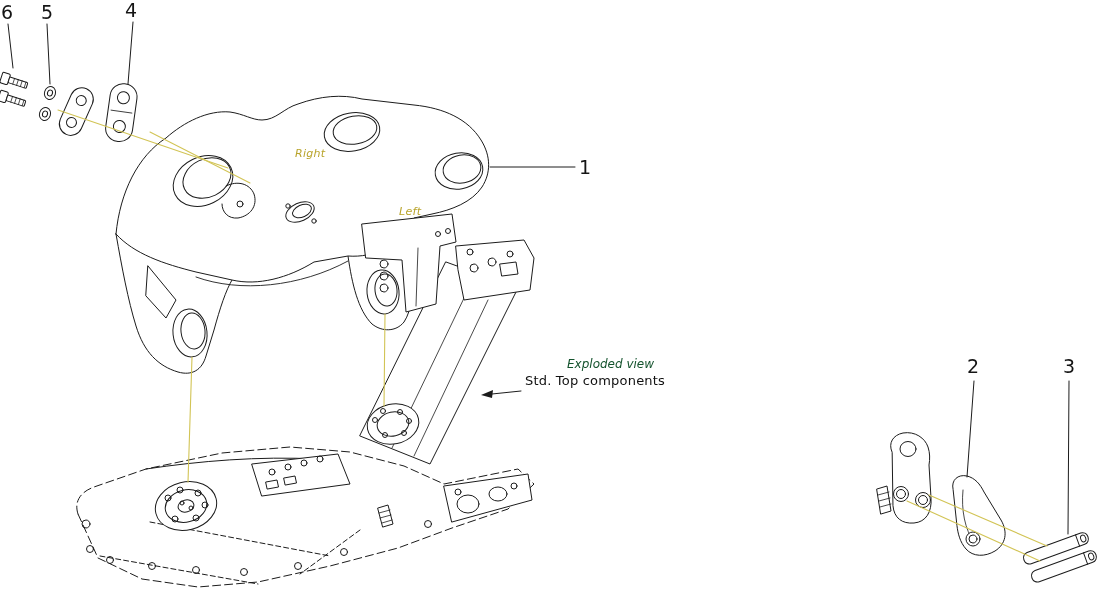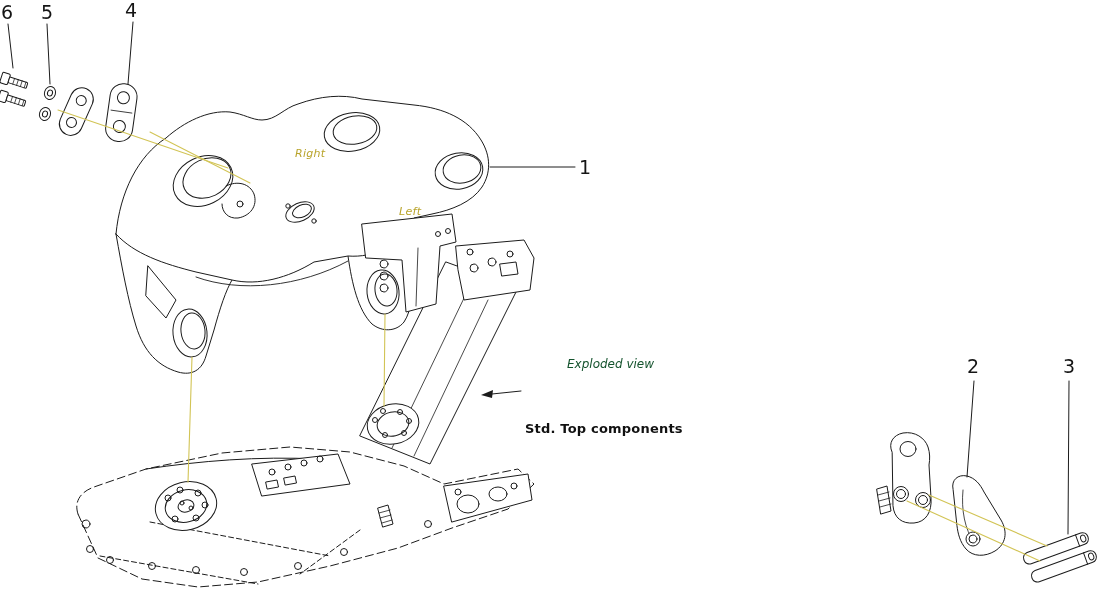--- a/index.html
+++ b/index.html
@@ -24,21 +24,21 @@
     color:#b9a42c; letter-spacing:0.3px;margin-left:12px;
   }
   #orient-right { left:283px; top:147px; }
   #orient-left  { left:387px; top:205px; }
   .cap1 {
     position:absolute; left:527px; top:357px; font-size:12px;
     font-style:italic; color:#14532d;margin-left:40px;
   }
   .cap2 {
     position:absolute; left:525px; top:373px; font-size:13px;
-    font-weight:bold; color:#111111; letter-spacing:0.2px;margin-top:48px;
+    font-weight:normal; color:#111111; letter-spacing:0.2px;
   }
 </style>
 </head>
 <body>
 
 <div class="stage">
 
   <svg width="1100" height="590" viewBox="0 0 1100 590" stroke-linecap="round" stroke-linejoin="round">
 
     <g stroke="#1c1c1c" fill="none" stroke-width="1">

